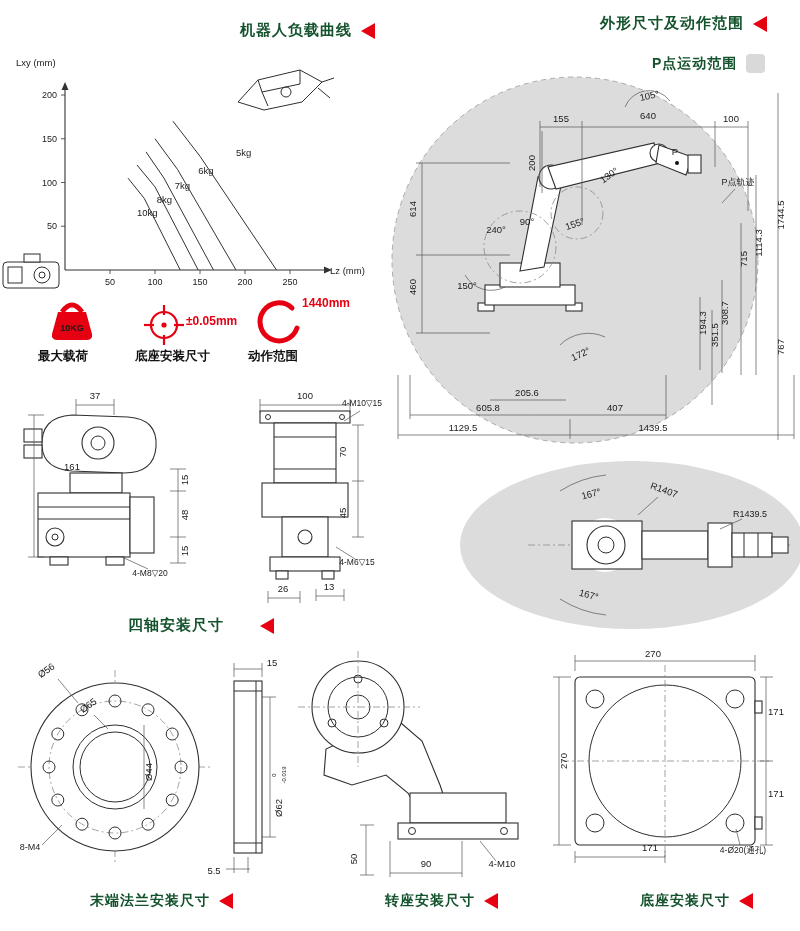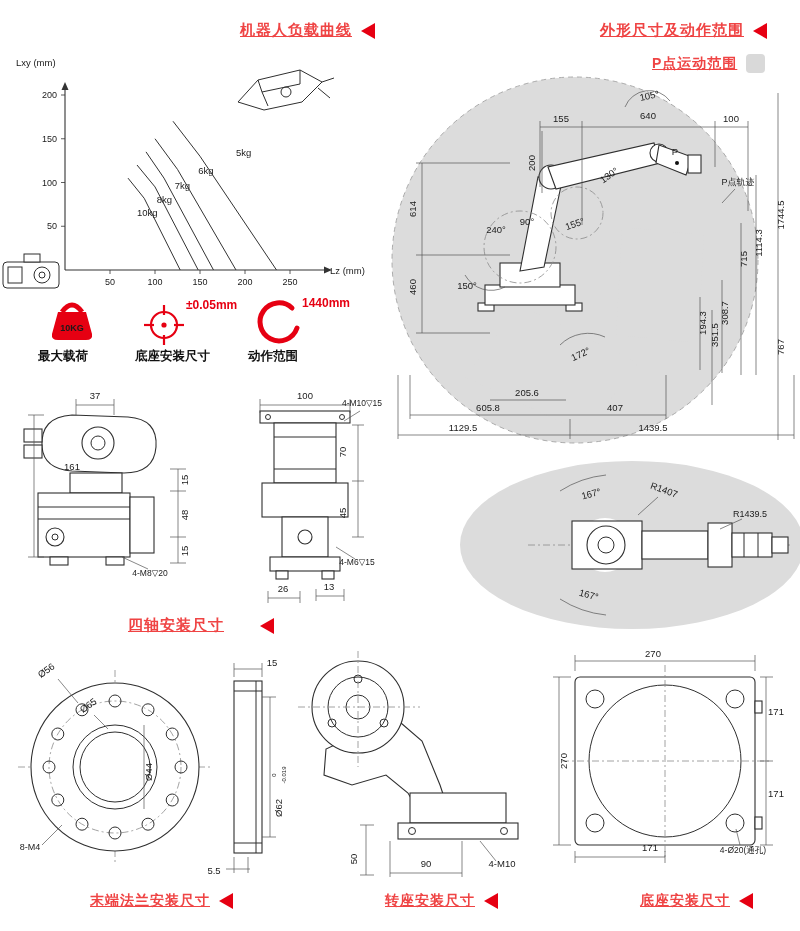--- a/index.html
+++ b/index.html
@@ -1,19 +1,19 @@
 <!DOCTYPE html>
 <html><head>
 <meta charset="utf-8">
 <style>
   *{margin:0;padding:0;box-sizing:border-box;}
   html,body{background:#fff;}
   body{width:800px;height:931px;position:relative;overflow:hidden;
        font-family:"Liberation Sans","DejaVu Sans",sans-serif;color:#111;}
-  .sec-title{position:absolute;display:flex;align-items:center;gap:9px;font-weight:bold;color:#ef4444;text-decoration:underline;}
+  .sec-title{position:absolute;display:flex;align-items:center;gap:9px;font-weight:bold;color:#14532d;}
   .sec-title .txt{font-size:15px;letter-spacing:1px;}
   .sec-title.small .txt{font-size:14px;}
   .tri{width:0;height:0;border-top:8px solid transparent;border-bottom:8px solid transparent;border-right:14px solid #e60012;}
   .swatch{width:19px;height:19px;background:#d9d9d9;border-radius:4px;}
   svg{position:absolute;overflow:visible;}
   svg text{font-family:"Liberation Sans","DejaVu Sans",sans-serif;fill:#1a1a1a;}
   .body{fill:#fff;stroke:#2f2f2f;stroke-width:1.1;}
   .ln{stroke:#2f2f2f;stroke-width:1;fill:none;}
   .dim line,.dim path,.dim polyline{stroke:#555;stroke-width:0.7;fill:none;}
   .dash{stroke:#8a8a8a;stroke-width:0.8;fill:none;stroke-dasharray:7 3 2 3;}
@@ -23,21 +23,21 @@
   .spec-label{position:absolute;font-size:12.5px;font-weight:bold;color:#111;}
   .spec-value{position:absolute;color:#e60012;font-weight:bold;font-size:12px;}
 </style>
 </head>
 <body>
 
 <div class="sec-title" style="left:240px;top:21px;">
   <span class="txt">机器人负载曲线</span>
   <span class="tri"></span>
 </div>
-<div class="sec-title" style="left:600px;top:21px;">
+<div class="sec-title" style="left:600px;top:14px;">
   <span class="txt">外形尺寸及动作范围</span>
   <span class="tri"></span>
 </div>
 <div class="sec-title small" style="left:652px;top:54px;">
   <span class="txt">P点运动范围</span>
   <span class="swatch"></span>
 </div>
 <div class="sec-title" style="left:128px;top:616px;gap:36px;">
   <span class="txt">四轴安装尺寸</span>
   <span class="tri"></span>
@@ -117,21 +117,21 @@
 <div class="spec-label" style="left:38px;top:348px;width:72px;">最大载荷</div>
 
 <svg width="50" height="52" style="left:140px;top:296px;">
   <circle cx="24" cy="29" r="13" stroke="#e60012" stroke-width="2.2" fill="none"></circle>
   <line x1="24" y1="9" x2="24" y2="19" stroke="#e60012" stroke-width="2.2"></line>
   <line x1="24" y1="39" x2="24" y2="49" stroke="#e60012" stroke-width="2.2"></line>
   <line x1="4" y1="29" x2="14" y2="29" stroke="#e60012" stroke-width="2.2"></line>
   <line x1="34" y1="29" x2="44" y2="29" stroke="#e60012" stroke-width="2.2"></line>
   <circle cx="24" cy="29" r="2.6" fill="#e60012"></circle>
 </svg>
-<span class="spec-value" style="left:186px;top:298px;">±0.05mm</span>
+<span class="spec-value" style="left:186px;top:314px;">±0.05mm</span>
 <div class="spec-label" style="left:135px;top:348px;width:92px;">底座安装尺寸</div>
 
 <svg width="52" height="48" style="left:250px;top:298px;">
   <path d="M 42,10 A 19 19 0 1 0 47,30" stroke="#e60012" stroke-width="5" fill="none" stroke-linecap="round"></path>
 </svg>
 <span class="spec-value" style="left:302px;top:296px;">1440mm</span>
 <div class="spec-label" style="left:248px;top:348px;width:74px;">动作范围</div>
 
 <svg width="430" height="380" style="left:370px;top:75px;">
   <circle class="gray" cx="205" cy="185" r="183"></circle>

